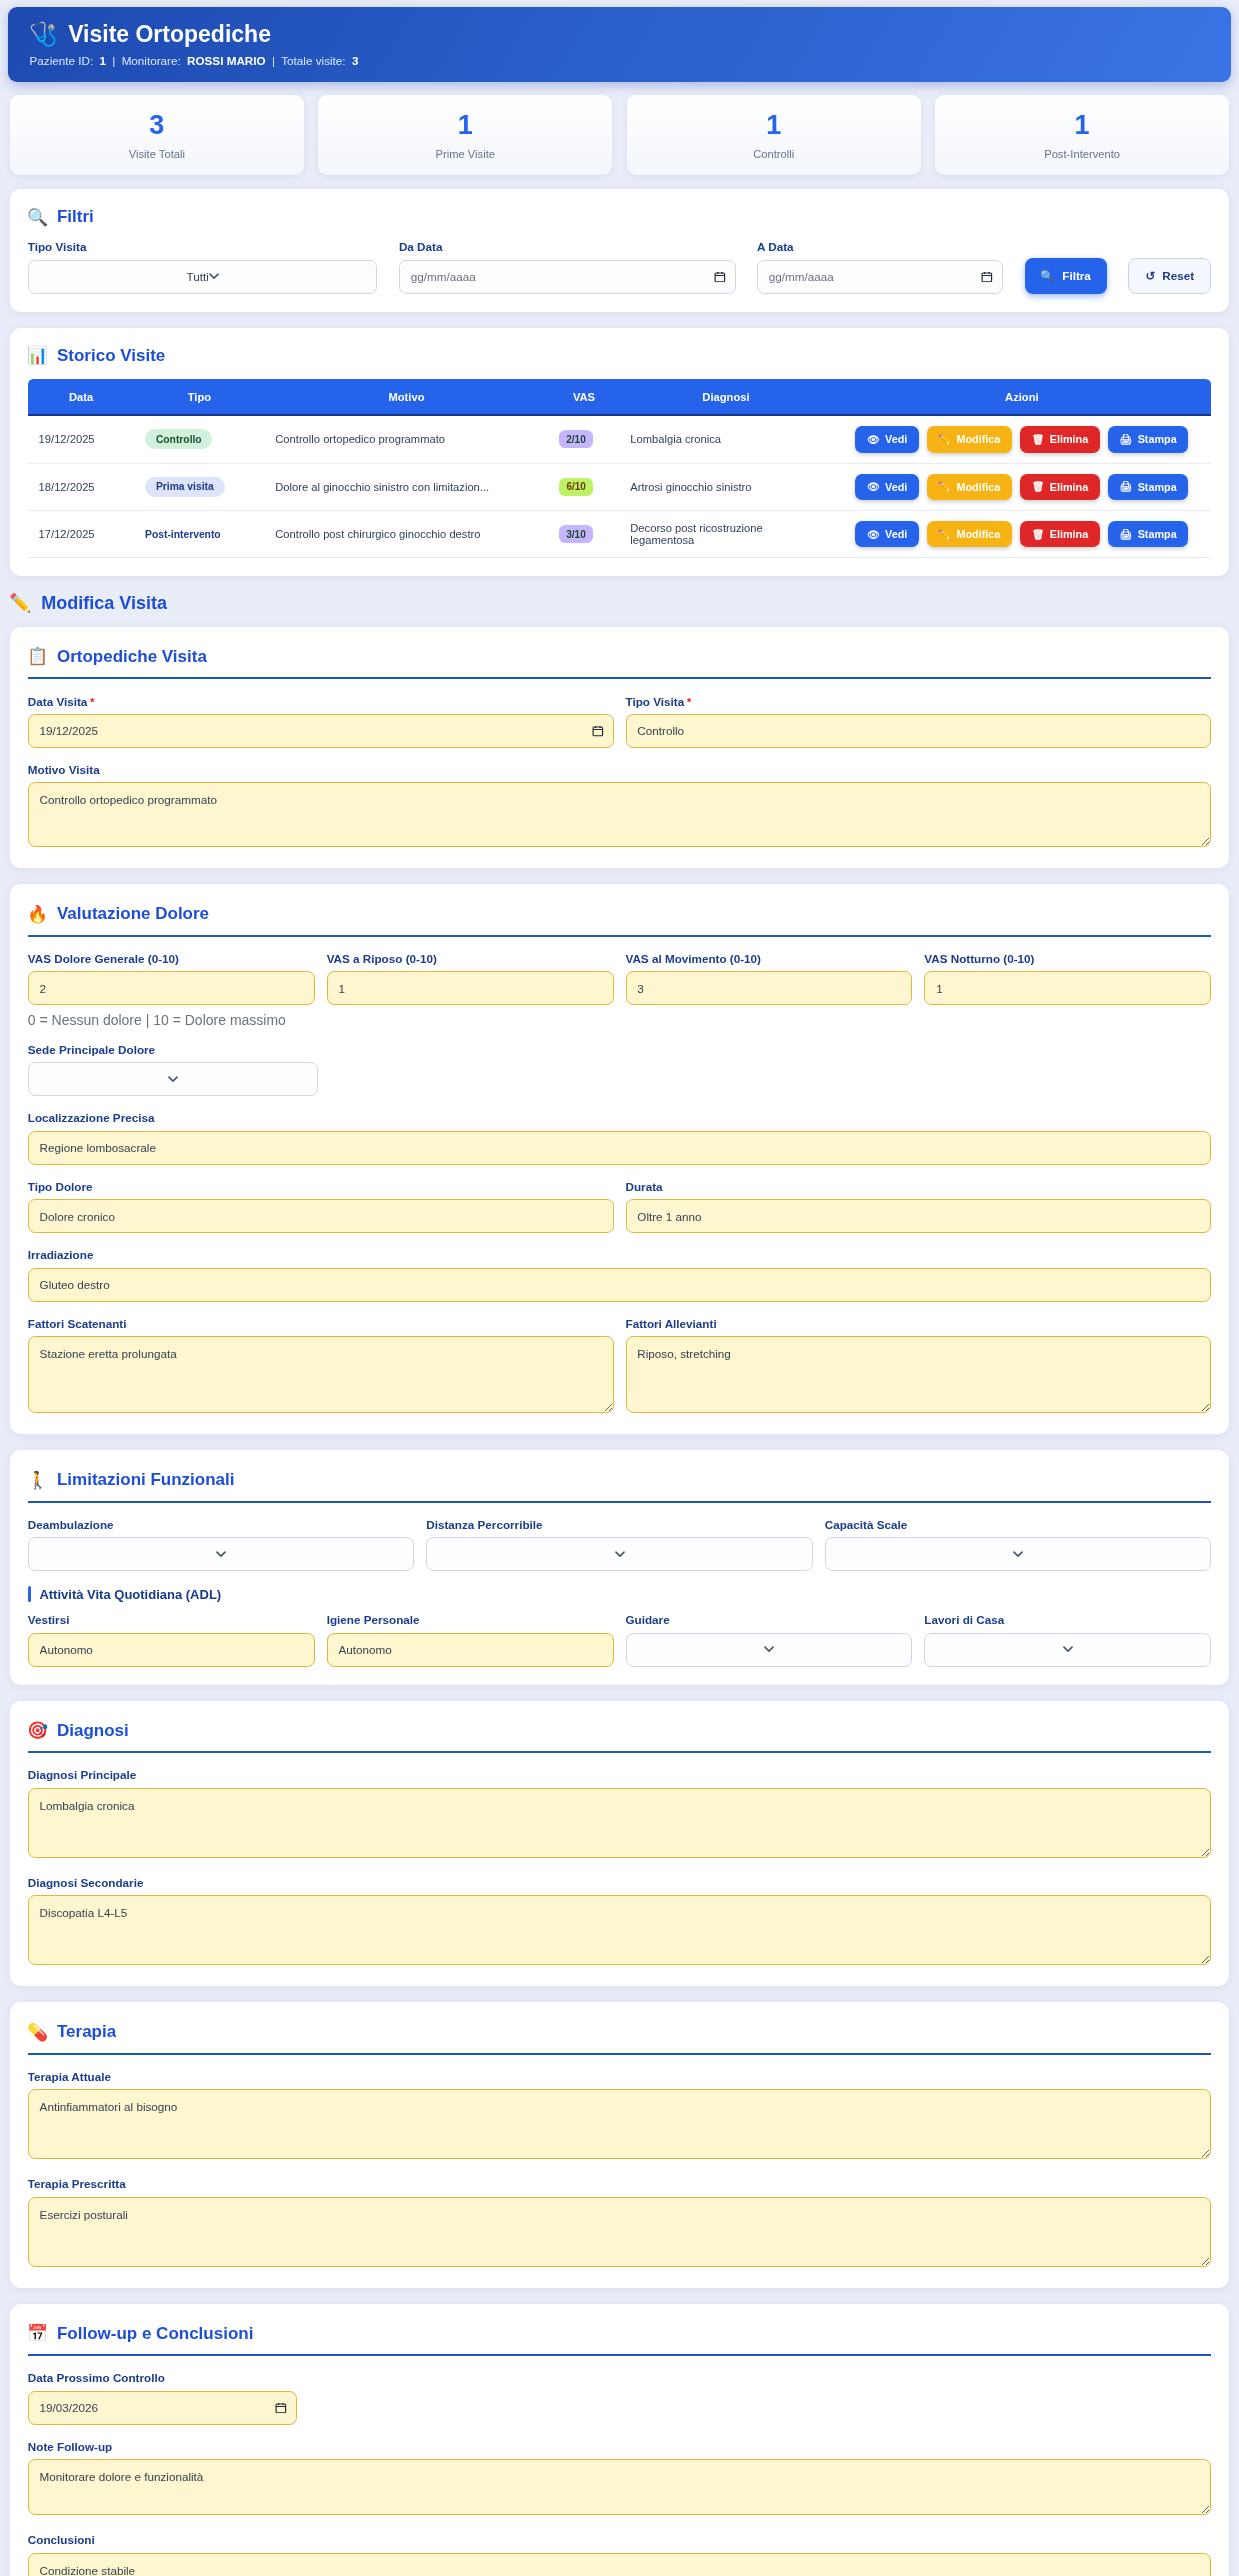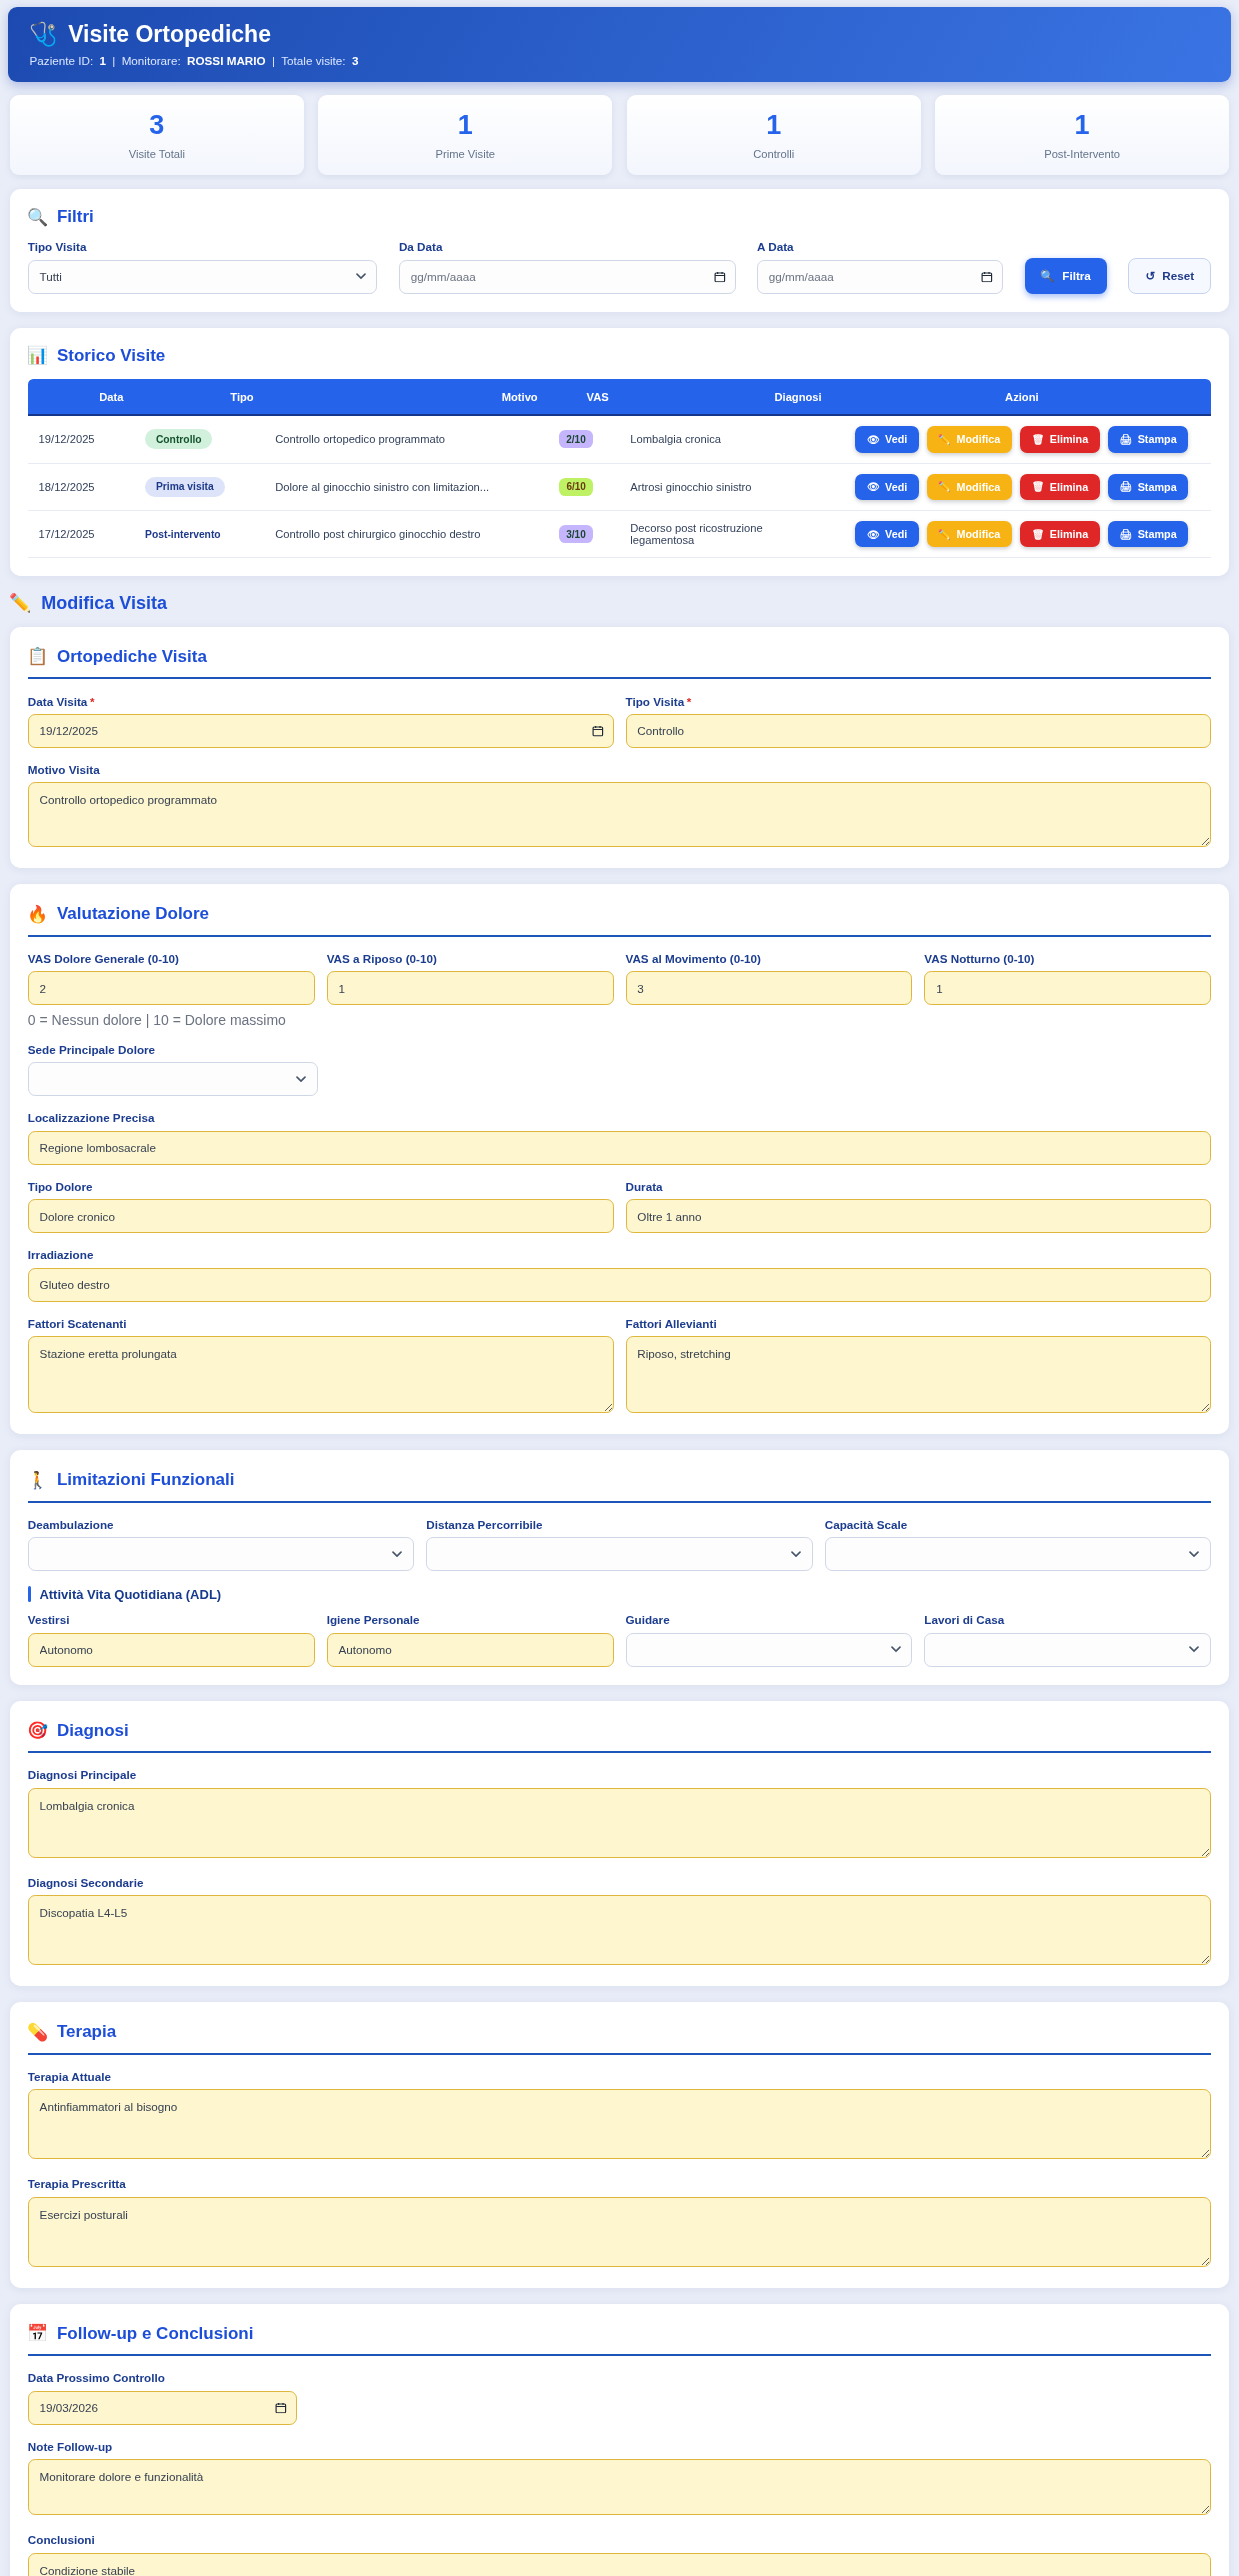--- a/index.html
+++ b/index.html
@@ -66,21 +66,21 @@
   }
   .control::placeholder { color: #6b7280; }
   .white { background: #fdfdfe; border: 0.9px solid #cfd6e6; }
   .yellow { background: #fdf6cf; border: 1.8px solid #dfb63c; }
   textarea.control { height: auto; padding: 9px 10.8px; line-height: 1.45; }
   .ta-72 { min-height: 65px; } .ta-84 { min-height: 77px; }
   .ta-76 { min-height: 70px; } .ta-60 { min-height: 56px; }
   .icon-right { position: absolute; right: 10px; top: 50%; transform: translateY(-50%); display: flex; }
   .has-icon input { padding-right: 30.5px; }
   .selbox {
-    display: flex; align-items: center; justify-content: space-between;
+    display: flex; align-items: center; justify-content: center;
     cursor: pointer;
   }
   .hint { font-size: 14px; color: #6b7280; margin-top: 6.3px; }
 
   .grid { display: grid; gap: 12px; margin-bottom: 15.2px; }
   .g2 { grid-template-columns: 1fr 1fr; }
   .g3 { grid-template-columns: 1fr 1fr 1fr; }
   .g4 { grid-template-columns: repeat(4, 1fr); }
   .mb0 { margin-bottom: 0; }
 
@@ -92,21 +92,21 @@
     font-family: "Liberation Sans", sans-serif;
     padding: 0 16px; height: 36px; cursor: pointer;
     display: inline-flex; gap: 7.2px; align-items: center; white-space: nowrap;
   }
   .btn-primary { background: #2563eb; color: #fff; box-shadow: 0 2.7px 6.3px rgba(37, 99, 235, .4); }
   .btn-outline { background: #f5f8fe; color: #1f3b8a; border: 0.9px solid #c7d3ee; }
 
   
   .tbl { width: 100%; border-collapse: collapse; font-size: 11.2px; margin-top: 3.6px; }
   .tbl thead th {
-    background: #2563eb; color: #fff; text-align: right;
+    background: #2563eb; color: #fff; text-align: center;
     padding: 11.7px 10.8px; font-size: 11.2px; border-bottom: 2.7px solid #16368c;
   }
   .tbl thead th:first-child { border-radius: 5.4px 0 0 0; }
   .tbl thead th:last-child { border-radius: 0 5.4px 0 0; text-align: center; }
   .tbl tbody td { padding: 10px 10.8px; border-bottom: 0.9px solid #e8ebf3; color: #33415c; vertical-align: middle; }
   .td-date { color: #1f2937; }
   .pill { display: inline-block; padding: 4.5px 10.8px; border-radius: 895px; font-size: 10.3px; font-weight: bold; white-space: nowrap; }
   .pill-green { background: #d2f1dd; color: #14532d; }
   .pill-indigo { background: #dde4f9; color: #1e3a8a; }
   .pill-plain { background: transparent; color: #1e3a8a; padding: 0; }

